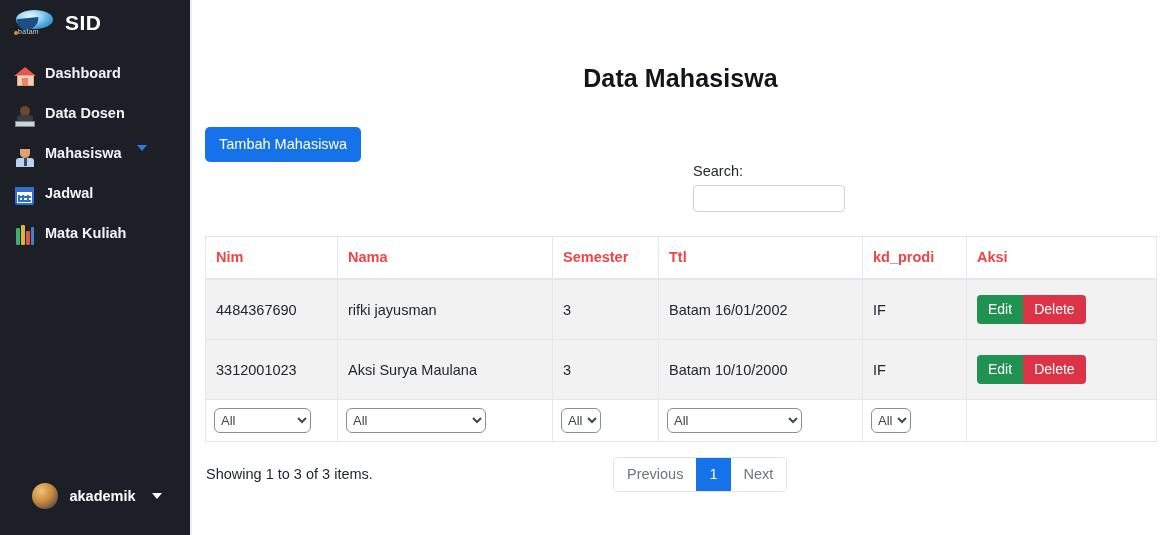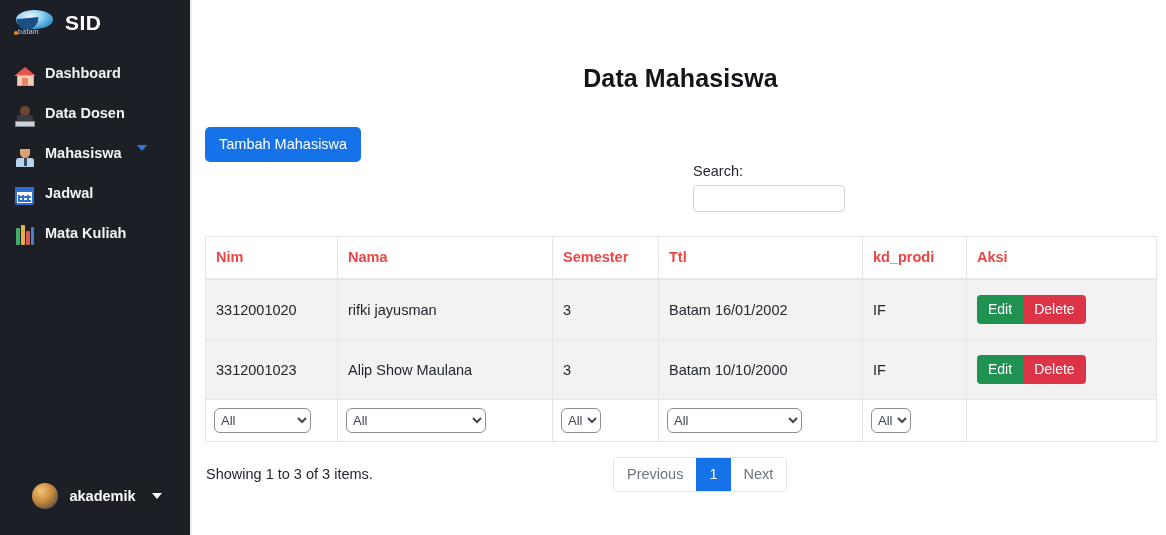--- a/index.html
+++ b/index.html
@@ -331,35 +331,35 @@
           <th>Nim</th>
           <th>Nama</th>
           <th>Semester</th>
           <th>Ttl</th>
           <th>kd_prodi</th>
           <th>Aksi</th>
         </tr>
       </thead>
       <tbody>
         <tr class="odd">
-          <td>3312001020</td>
+          <td>4484367690</td>
           <td>rifki jayusman</td>
           <td>3</td>
           <td>Batam 16/01/2002</td>
           <td>IF</td>
           <td>
             <span class="act-wrap">
               <button class="btn-edit">Edit</button>
               <button class="btn-del">Delete</button>
             </span>
           </td>
         </tr>
         <tr class="odd">
           <td>3312001023</td>
-          <td>Alip Show Maulana</td>
+          <td>Aksi Surya Maulana</td>
           <td>3</td>
           <td>Batam 10/10/2000</td>
           <td>IF</td>
           <td>
             <span class="act-wrap">
               <button class="btn-edit">Edit</button>
               <button class="btn-del">Delete</button>
             </span>
           </td>
         </tr>

